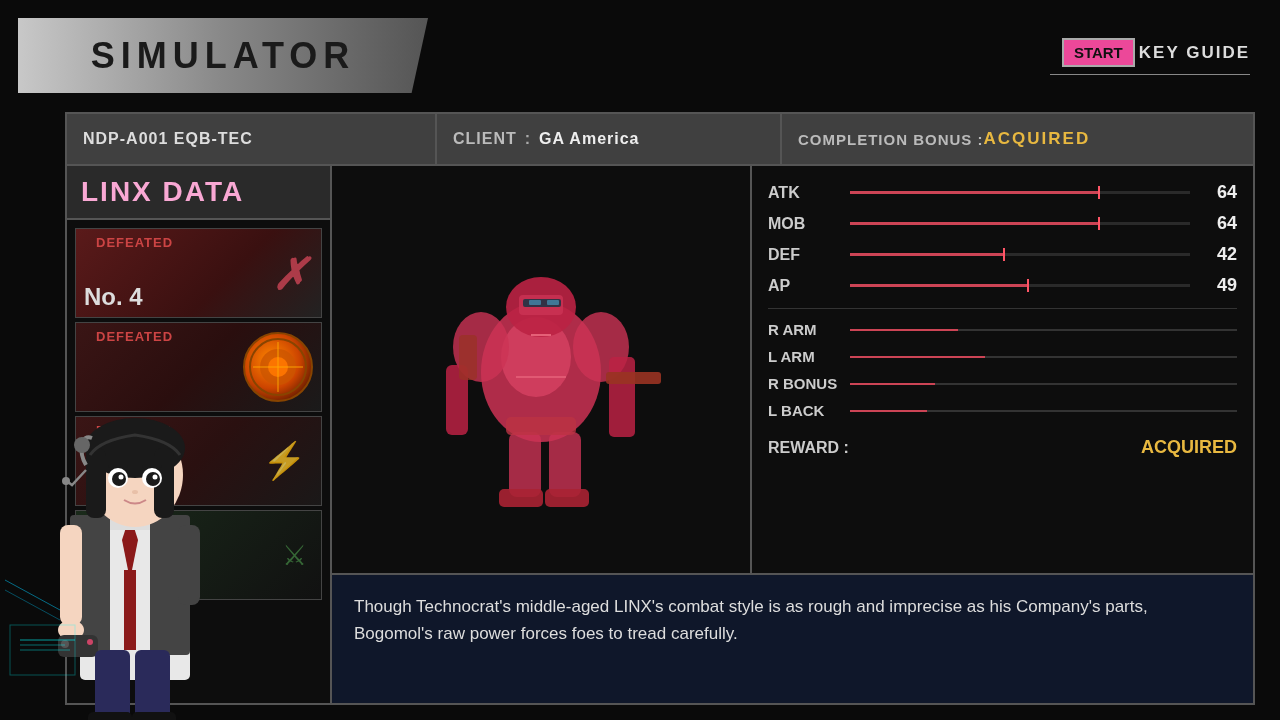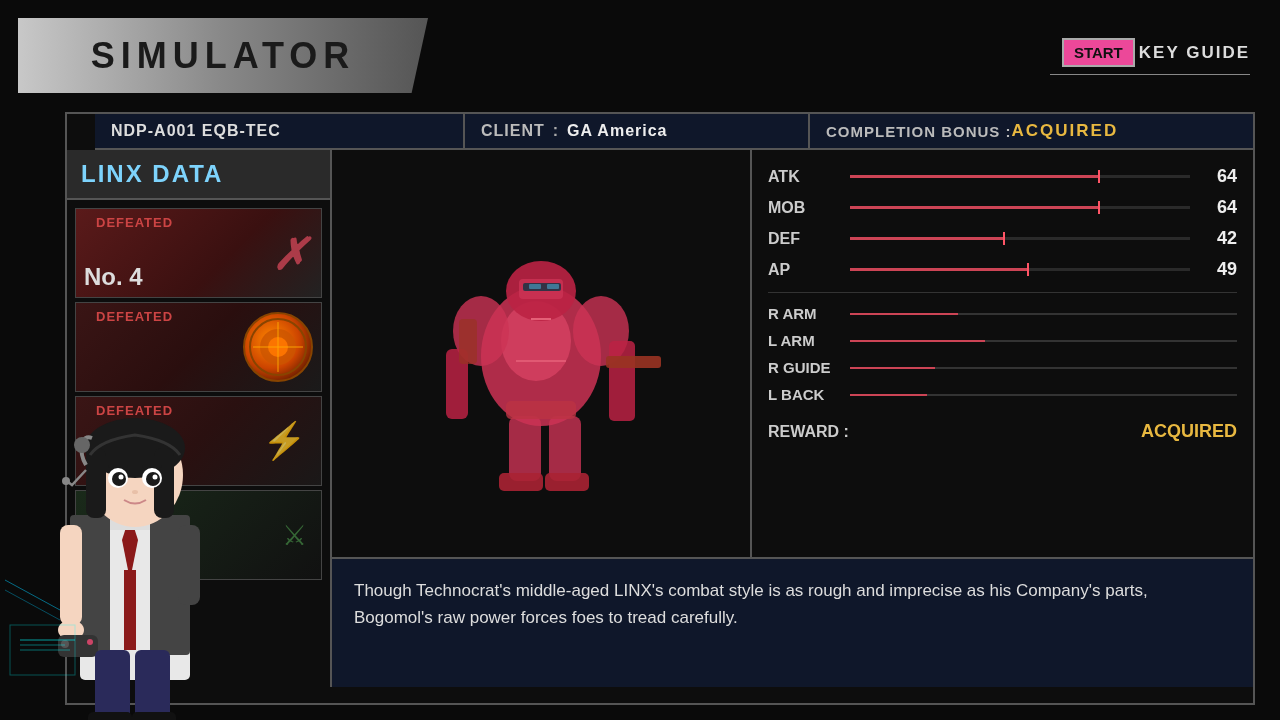--- a/index.html
+++ b/index.html
@@ -79,24 +79,23 @@
       left: 65px;
       right: 25px;
       bottom: 15px;
       border: 2px solid #555;
       background: #0d0d0d;
     }
 
     
     .header-row {
       display: flex;
-      height: 36px;
+      height: 52px;
       border-bottom: 2px solid #555;
-      background: #0f172a;
-      margin-left: 28px;
+      background: #404040;
     }
     .header-mission {
       flex: 0 0 370px;
       display: flex;
       align-items: center;
       padding: 0 16px;
       border-right: 2px solid #555;
       color: #ddd;
       font-size: 16px;
       font-weight: bold;
@@ -150,22 +149,22 @@
     
     .linx-sidebar {
       flex: 0 0 265px;
       border-right: 2px solid #555;
       display: flex;
       flex-direction: column;
     }
     .linx-title {
       background: #2a2a2a;
       padding: 10px 14px;
-      color: #7dd3fc;
-      font-size: 24px;
+      color: #f9a8d4;
+      font-size: 28px;
       font-weight: bold;
       letter-spacing: 2px;
       border-bottom: 2px solid #555;
     }
     .linx-list {
       flex: 1;
       overflow: hidden;
       display: flex;
       flex-direction: column;
       gap: 4px;
@@ -577,21 +576,21 @@
           </div>
 
           <div class="arm-stat-row">
             <span class="arm-label">L ARM</span>
             <div class="arm-bar-track">
               <div class="arm-bar-fill" style="width:35%;"></div>
             </div>
           </div>
 
           <div class="arm-stat-row">
-            <span class="arm-label">R GUIDE</span>
+            <span class="arm-label">R BONUS</span>
             <div class="arm-bar-track">
               <div class="arm-bar-fill" style="width:22%;"></div>
             </div>
           </div>
 
           <div class="arm-stat-row">
             <span class="arm-label">L BACK</span>
             <div class="arm-bar-track">
               <div class="arm-bar-fill" style="width:20%;"></div>
             </div>

